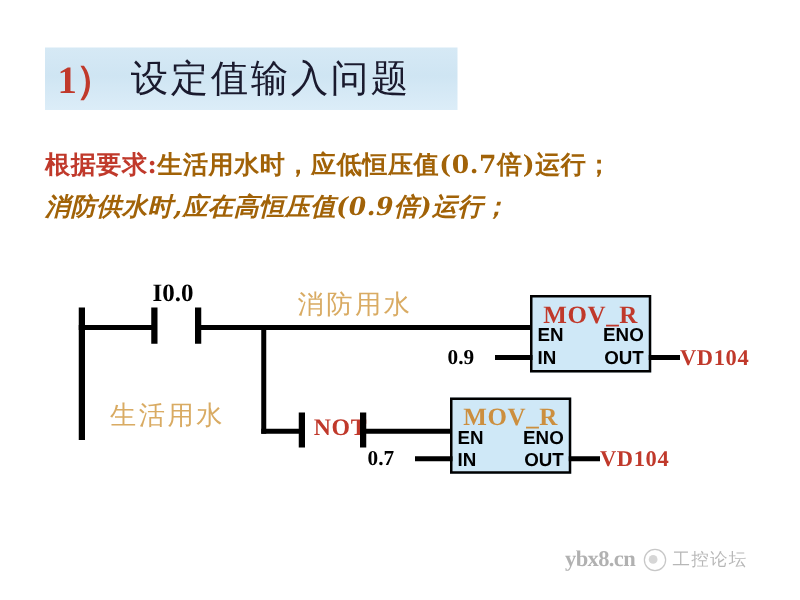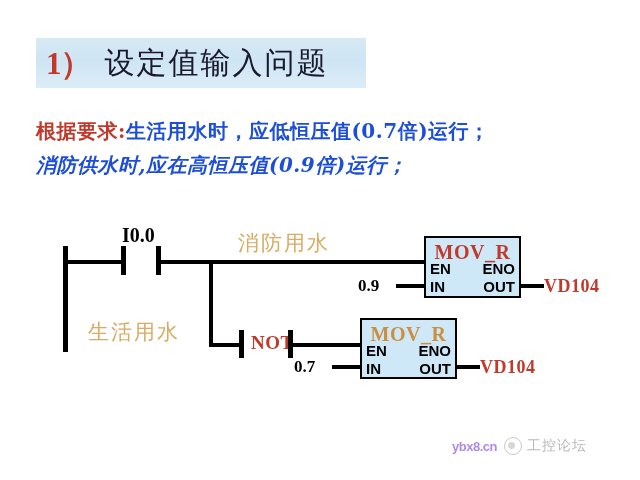--- a/index.html
+++ b/index.html
@@ -52,21 +52,21 @@
     left: 36px;
     font-size: 20px;
     font-weight: bold;
     white-space: nowrap;
     font-family: "DejaVu Serif", "Liberation Serif", serif;
     letter-spacing: 0.5px;
   }
   #req-line-1 { top: 118px; }
   #req-line-2 { top: 152px; font-style: italic; }
   .req-red  { color: #c0392b; }
-  .req-blue { color: #1d4ed8; }
+  .req-blue { color: #a16207; }
 
   
   .wire {
     position: absolute;
     background: #000000;
   }
   .wire-h { height: 4px; }
   .wire-v { width: 4px; }
   .rail {
     position: absolute;
@@ -150,24 +150,24 @@
   
   #watermark {
     position: absolute;
     left: 452px;
     top: 437px;
     display: flex;
     align-items: center;
     opacity: 0.55;
   }
   #watermark-url {
-    font-size: 13px;
-    font-weight: bold;
-    color: #6d28d9;
-    font-family: Liberation Sans, sans-serif;
+    font-size: 18px;
+    font-weight: bold;
+    color: #737373;
+    font-family: Liberation Serif, serif;
     letter-spacing: -0.5px;
   }
   #watermark-logo {
     width: 16px;
     height: 16px;
     margin: 0 5px 0 7px;
     border: 1.5px solid #9a9a9a;
     border-radius: 50%;
     position: relative;
   }

